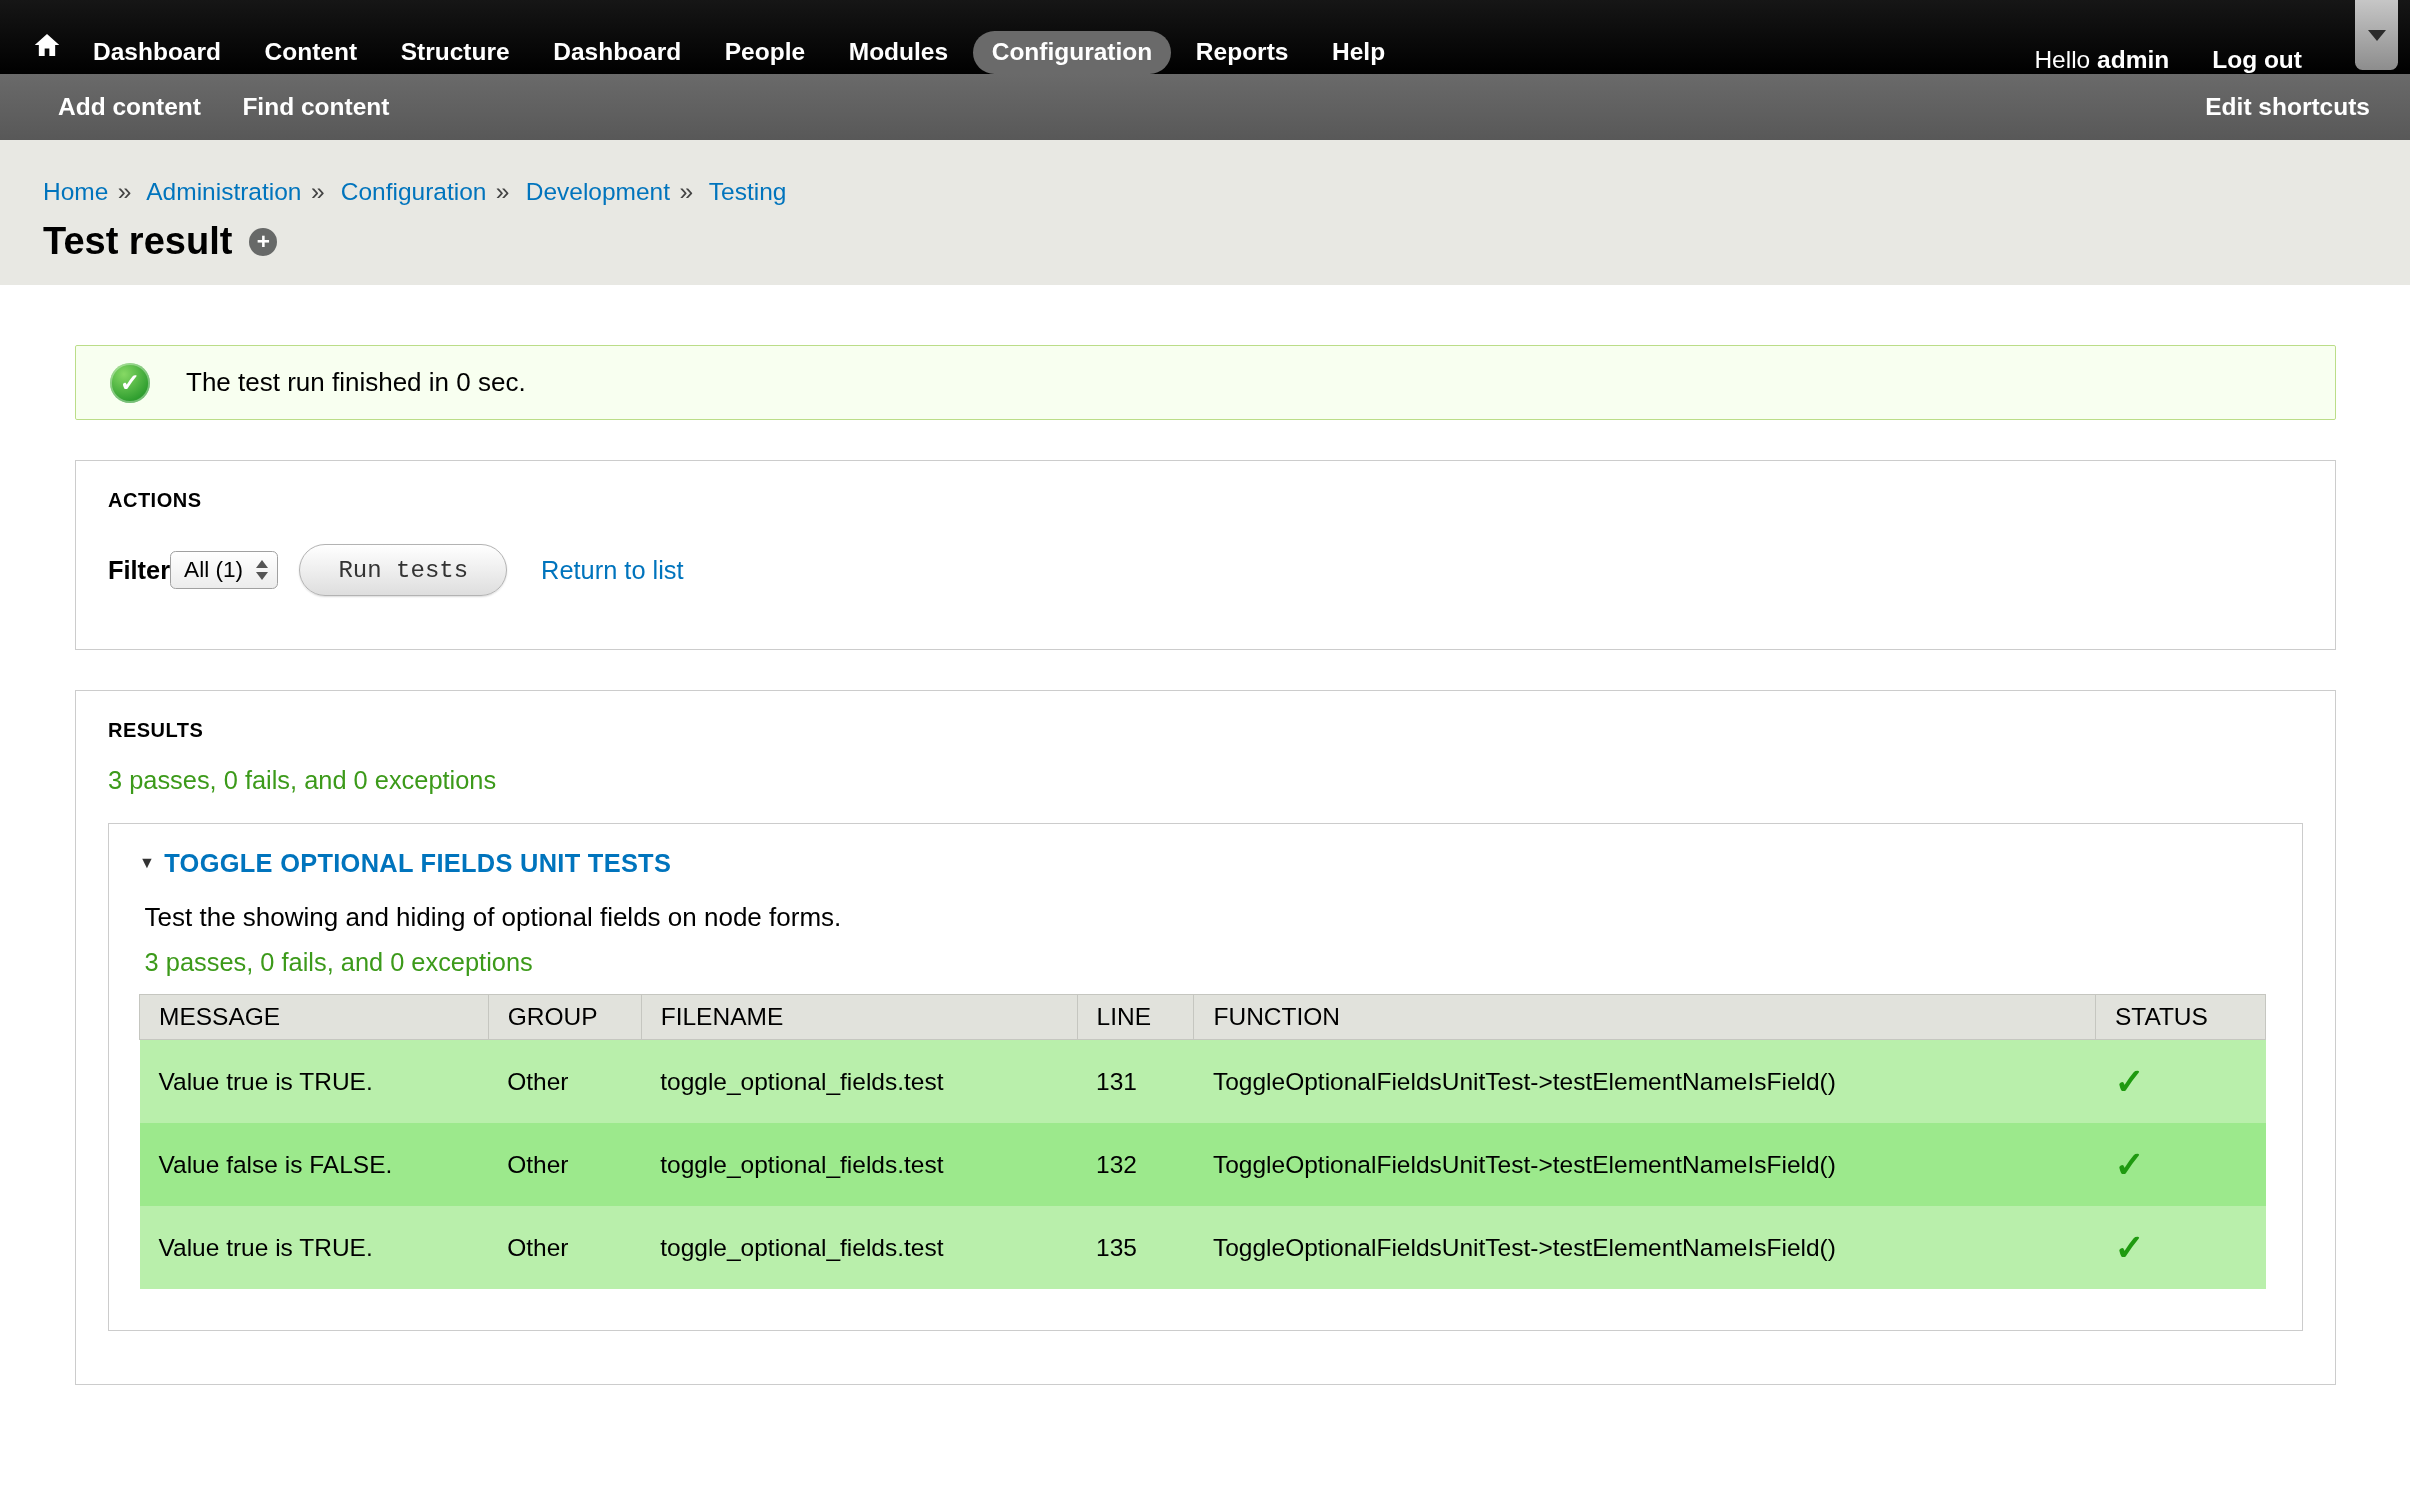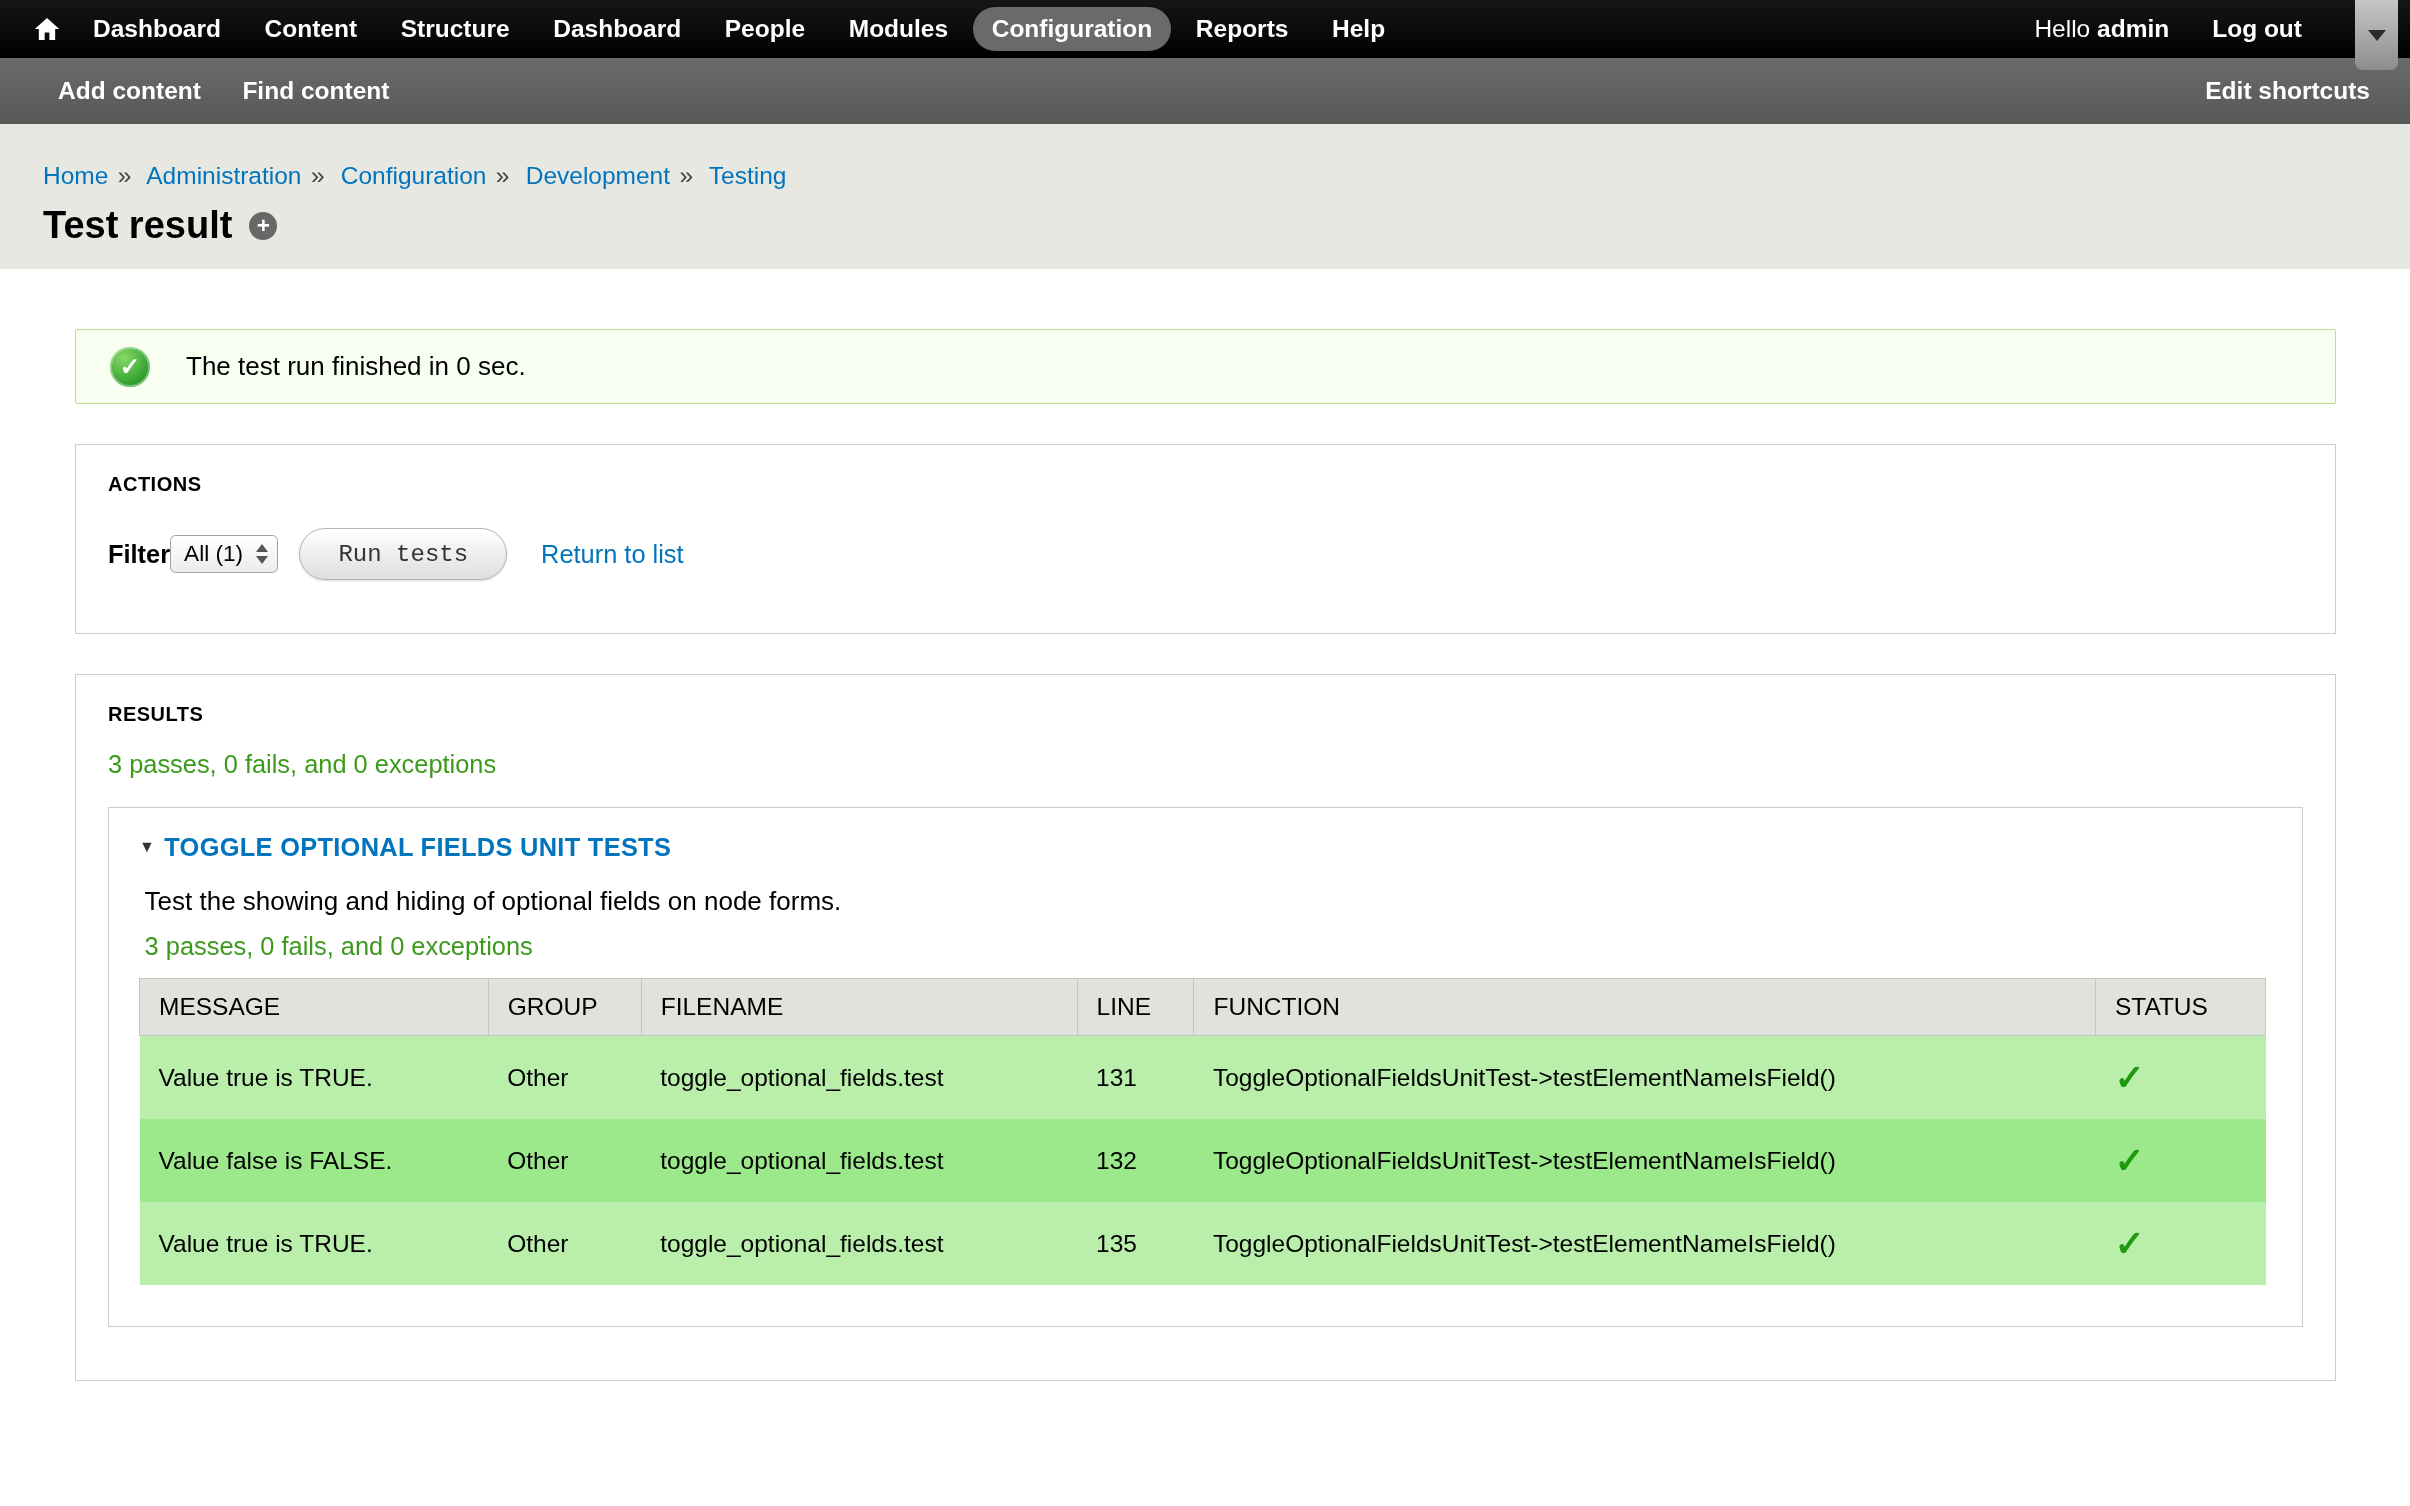--- a/index.html
+++ b/index.html
@@ -15,22 +15,22 @@
   *{box-sizing:border-box;}
   html,body{margin:0;padding:0;}
   body{
     width:2411px;min-height:1507px;background:#fff;color:#000;
     font-family:"Liberation Sans", sans-serif;font-size:24.5px;
   }
   a{text-decoration:none;cursor:pointer;}
 
   
   .toolbar{
-    position:relative;height:58px;display:flex;align-items:center;
-    background:linear-gradient(#161616,#000);padding:16px 19px;color:#fff;
+    position:relative;height:74px;display:flex;align-items:flex-end;
+    background:linear-gradient(#161616,#000);padding:0 19px;color:#fff;
   }
   .home-btn{width:55px;height:58px;display:flex;align-items:center;justify-content:center;}
   .tb-item{
     color:#fff;font-weight:bold;font-size:24.5px;line-height:1;
     padding:9.4px 19px;margin-right:5.6px;border-radius:941px;
   }
   .tb-item.active{background:#6a6a6a;}
   .tb-right{margin-left:auto;display:flex;align-items:center;gap:43px;margin-right:90px;}
   .tb-greeting{color:#fff;font-size:24.5px;}
   .tb-greeting b{font-weight:bold;}
@@ -113,21 +113,21 @@
   .group-title{display:flex;align-items:center;gap:9.4px;margin:0;cursor:pointer;}
   .collapse-arrow{font-size:16px;color:#333;line-height:1;}
   .group-title-text{color:var(--link-blue);font-weight:bold;font-size:25.4px;letter-spacing:0.3px;}
   .group-desc{font-size:26px;margin:24.5px 0 0 5.6px;}
   .group-fieldset .pass-text{margin:15px 0 0 5.6px;}
 
   
   table.results{width:100%;border-collapse:collapse;margin-top:17px;}
   table.results th{
     background:var(--table-header-bg);border:0.9px solid #c5c6c0;
-    font-weight:normal;font-size:24.5px;text-align:left;padding:14px 19px;
+    font-weight:normal;font-size:24.5px;text-align:left;padding:8px 19px;
   }
   table.results td{font-size:24.5px;padding:23.5px 19px;vertical-align:middle;}
   tr.row-odd td{background:var(--row-odd);}
   tr.row-even td{background:var(--row-even);}
   .col-message{width:16.4%;}
   .col-group{width:7.2%;}
   .col-filename{width:20.5%;}
   .col-line{width:5.5%;}
   .col-function{width:42.4%;}
   .col-status{width:8%;}

